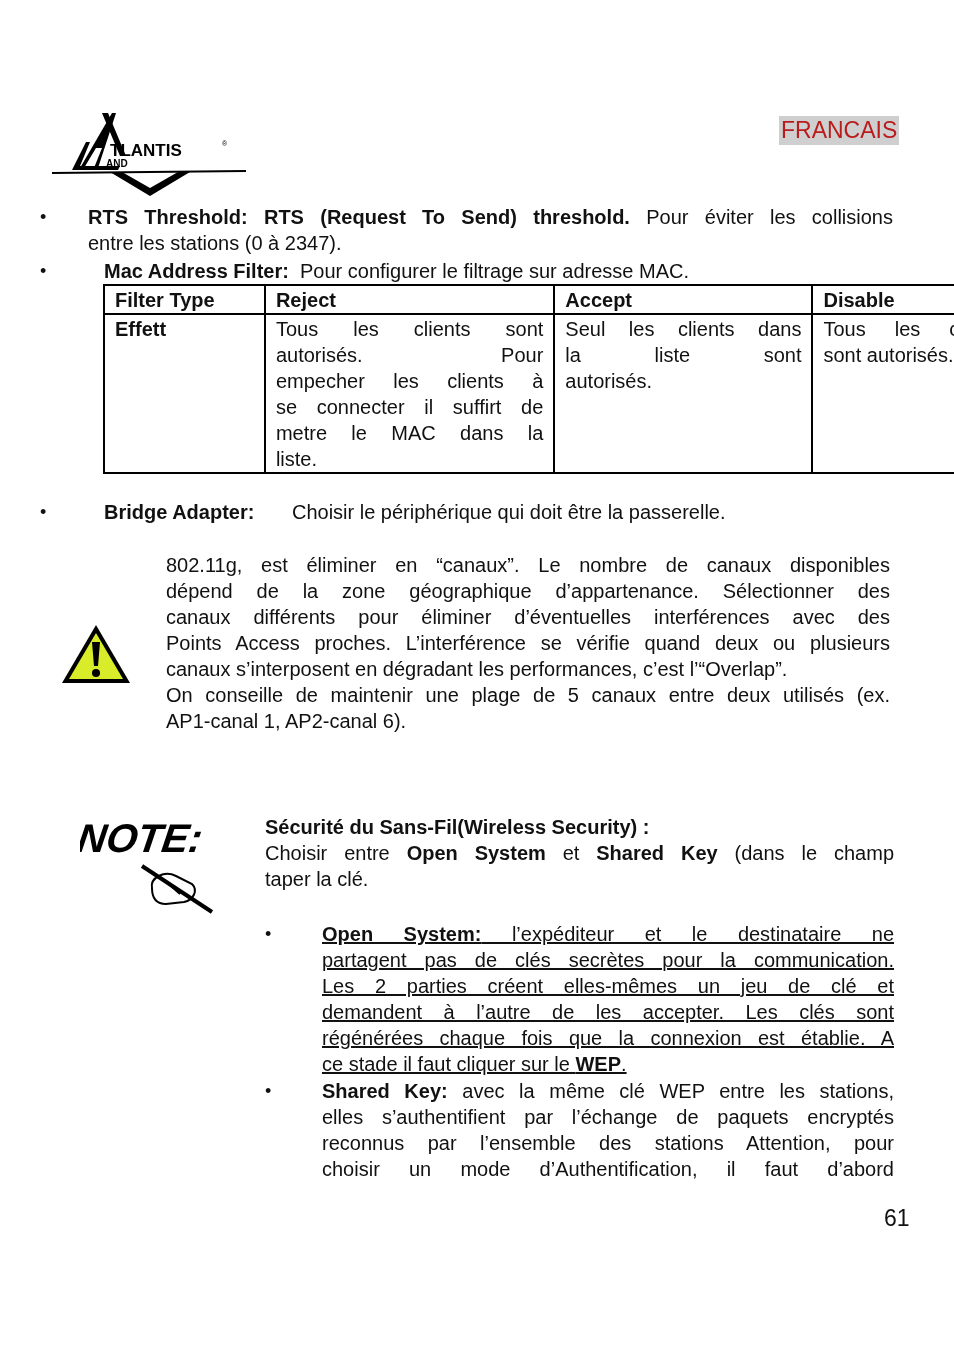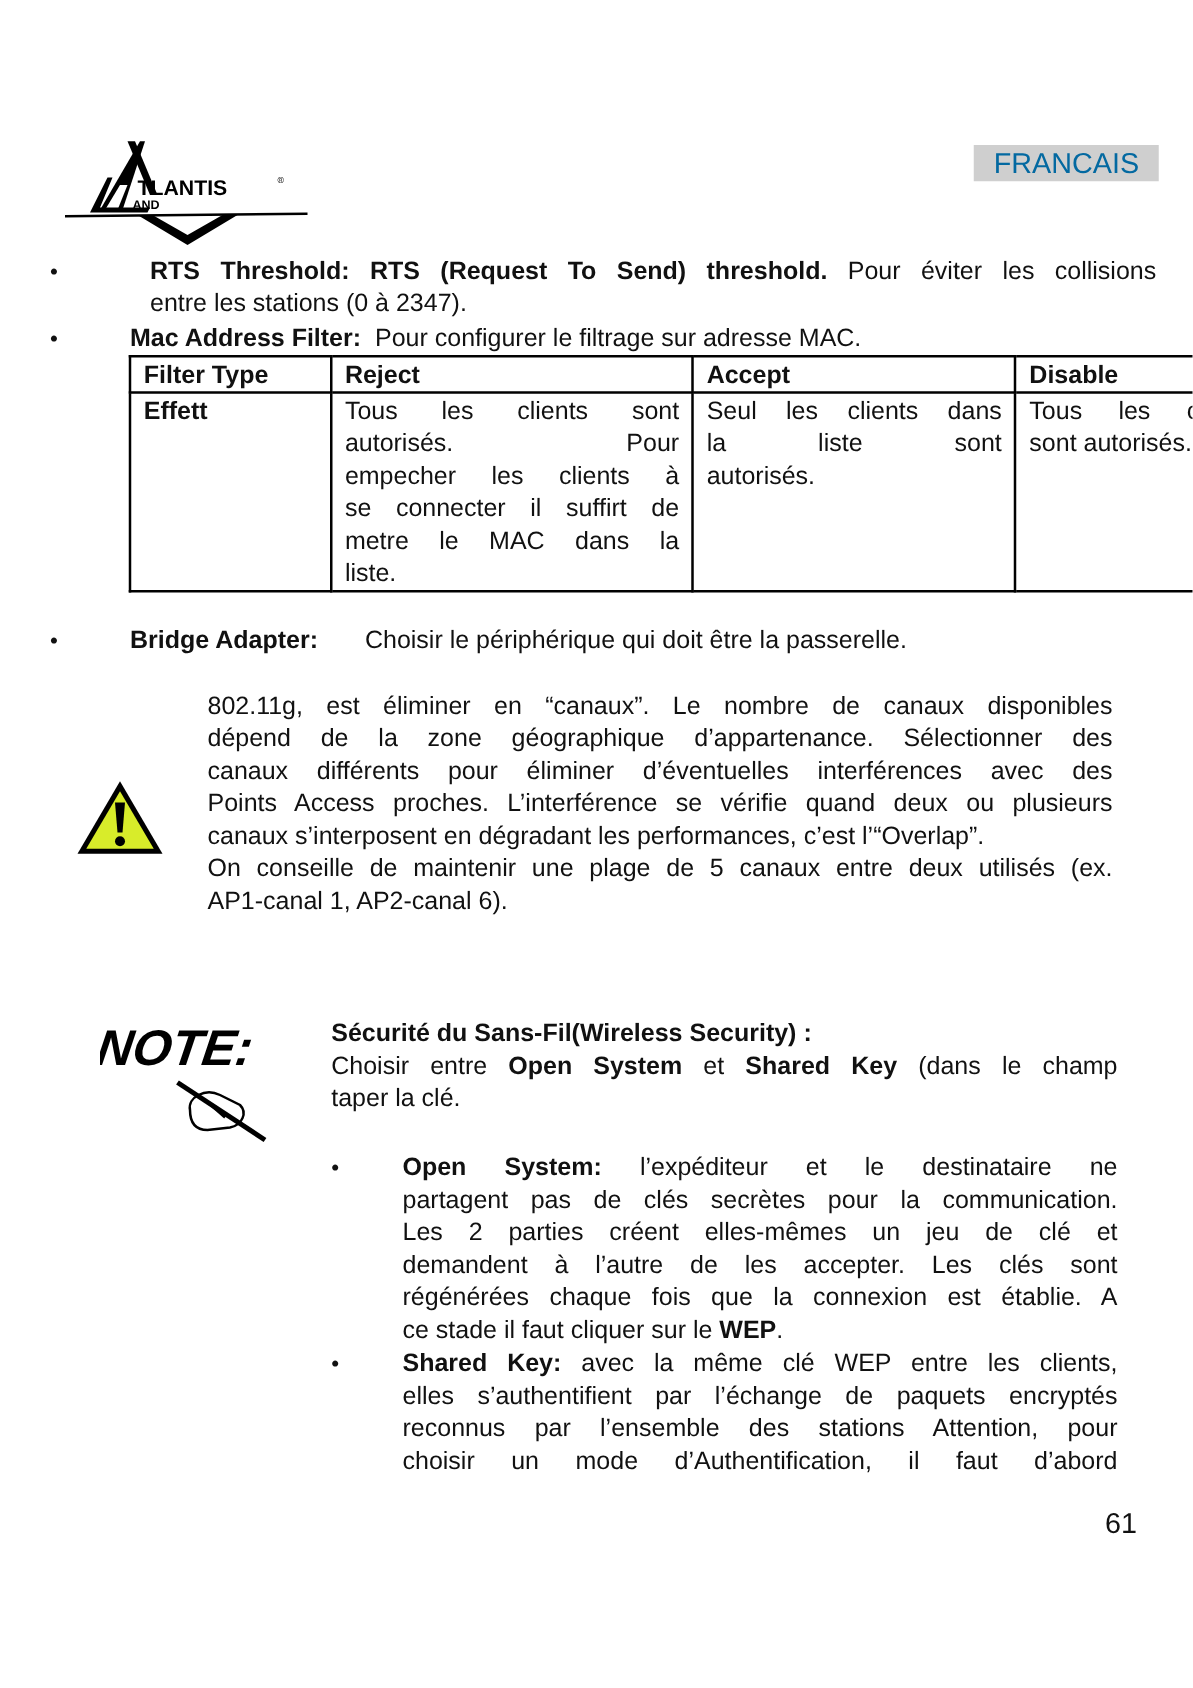--- a/index.html
+++ b/index.html
@@ -5,22 +5,22 @@
     html, body { margin: 0; padding: 0; background: #ffffff; }
     body {
       width: 954px; height: 1350px; position: relative; overflow: hidden;
       font-family: "Liberation Sans", sans-serif; color: #111; font-size: 20px;
     }
     .abs { position: absolute; }
     b, .bold { font-weight: bold; }
 
     #logo { left: 50px; top: 108px; width: 200px; height: 90px; }
     #lang {
-      left: 779px; top: 116px; background: #cfcfcf; padding: 0 16px;
-      font-size: 23px; line-height: 29px; color: #0369a1;
+      left: 779px; top: 116px; background: #cfcfcf; padding: 0 2px;
+      font-size: 23px; line-height: 29px; color: #b91c1c;
     }
 
     .bullet { position: absolute; font-size: 18px; line-height: 26px; }
     .para { position: absolute; line-height: 26px; text-align: justify; }
     .line { display: block; height: 26px; white-space: nowrap; }
     .just { text-align: justify; text-align-last: justify; display: block; height: 26px; }
 
     
     #filter-table {
       position: absolute; left: 103px; top: 284px; width: 915px; height: 186px;
@@ -55,21 +55,21 @@
     <polygon points="60,64 100,88 140,64 128,64 100,80 72,64" fill="#000"></polygon>
     <text x="60" y="48" font-family="Liberation Sans, sans-serif" font-weight="bold" font-size="17" fill="#000">TLANTIS</text>
     <text x="172" y="38" font-family="Liberation Sans, sans-serif" font-size="7" fill="#000">®</text>
     <text x="56" y="59" font-family="Liberation Sans, sans-serif" font-weight="bold" font-size="10" fill="#000">AND</text>
   </svg>
 </div>
 
 <div id="lang" class="abs">FRANCAIS</div>
 
 <span class="bullet" style="left:40px; top:204px;">•</span>
-<div class="para" style="left:120px; top:204px; width:805px;">
+<div class="para" style="left:88px; top:204px; width:805px;">
   <span class="just"><b>RTS Threshold: RTS (Request To Send) threshold.</b><span> Pour éviter les collisions</span></span>
   <span class="line">entre les stations (0 à 2347).</span>
 </div>
 
 <span class="bullet" style="left:40px; top:258px;">•</span>
 <div class="para" style="left:104px; top:258px; width:805px;">
   <span class="line"><b>Mac Address Filter:</b><span style="white-space:pre;">  Pour configurer le filtrage sur adresse MAC.</span></span>
 </div>
 
 <table id="filter-table">
@@ -144,30 +144,30 @@
   </svg>
 </div>
 
 <div class="para" style="left:265px; top:814px; width:629px;">
   <span class="line bold">Sécurité du Sans-Fil(Wireless Security) :</span>
   <span class="just"><span>Choisir entre </span><b>Open System</b><span> et </span><b>Shared Key</b><span> (dans le champ</span></span>
   <span class="line">taper la clé.</span>
 </div>
 
 <span class="bullet" style="left:265px; top:921px;">•</span>
-<div class="para" style="left:322px; top:921px; width:572px;">
+<div class="para" style="left:322px; top:921px; width:572px;text-decoration:underline;">
   <span class="just"><b>Open System:</b><span> l’expéditeur et le destinataire ne</span></span>
   <span class="just">partagent pas de clés secrètes pour la communication.</span>
   <span class="just">Les 2 parties créent elles-mêmes un jeu de clé et</span>
   <span class="just">demandent à l’autre de les accepter. Les clés sont</span>
   <span class="just">régénérées chaque fois que la connexion est établie.  A</span>
   <span class="line"><span>ce stade il faut cliquer sur le </span><b>WEP</b><span>.</span></span>
 </div>
 
 <span class="bullet" style="left:265px; top:1078px;">•</span>
 <div class="para" style="left:322px; top:1078px; width:572px;">
-  <span class="just"><b>Shared Key:</b><span> avec la même clé WEP entre les clients,</span></span>
+  <span class="just"><b>Shared Key:</b><span> avec la même clé WEP entre les stations,</span></span>
   <span class="just">elles s’authentifient par l’échange de paquets encryptés</span>
   <span class="just">reconnus par l’ensemble des stations Attention, pour</span>
   <span class="just">choisir un mode d’Authentification, il faut d’abord</span>
 </div>
 
 <div id="page-number" class="abs">61</div>
 
 </body></html>

